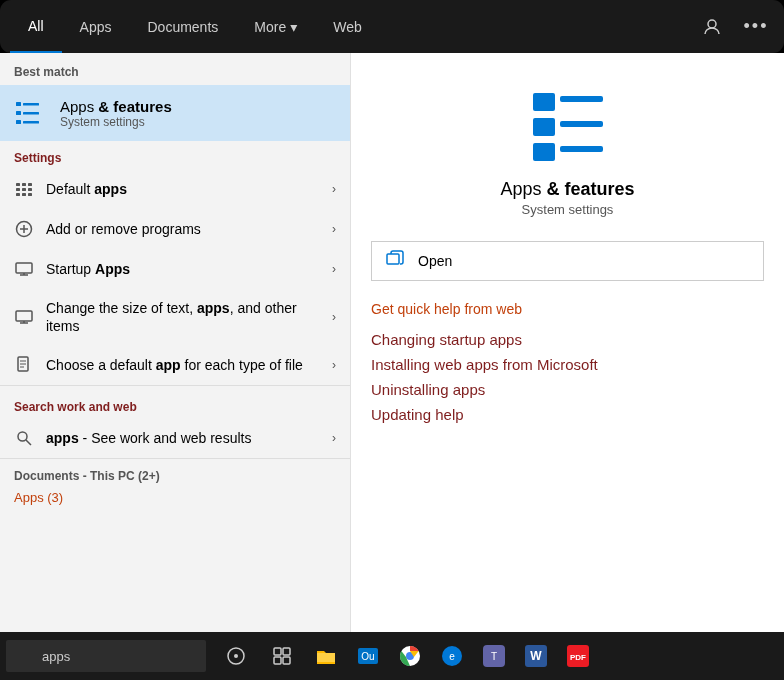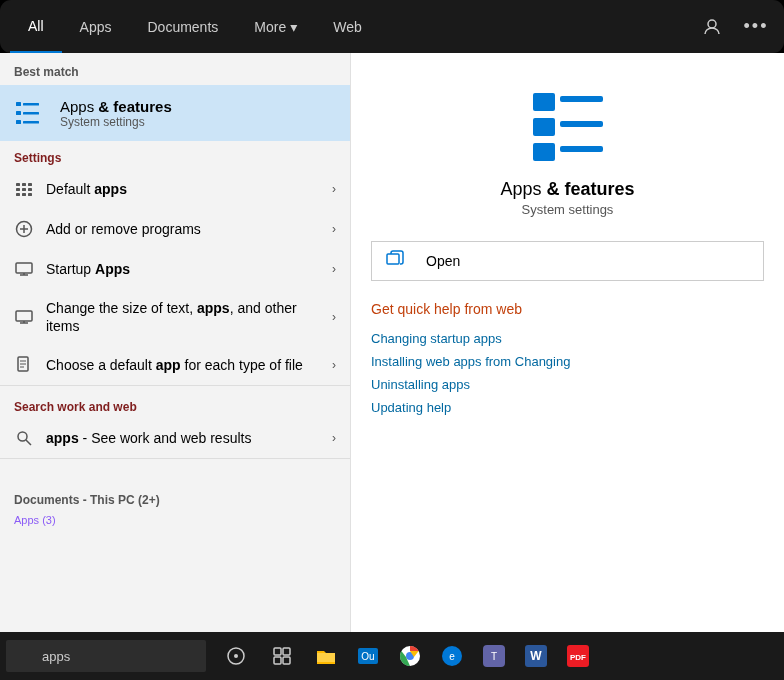--- a/index.html
+++ b/index.html
@@ -136,22 +136,22 @@
     .search-web-section {
       border-top: 1px solid #ddd;
       padding-top: 4px;
     }
 
     
     .docs-section {
       padding: 6px 14px;
       border-top: 1px solid #ddd;
     }
-    .docs-label { font-size: 12px; font-weight: 600; color: #555; padding: 4px 0; margin-top: 24px; }
-    .docs-item { font-size: 11px; color: #8b5cf6; padding: 3px 0; }
+    .docs-label { font-size: 12px; font-weight: 600; color: #555; padding: 4px 0; }
+    .docs-item { font-size: 13px; color: #c2410c; padding: 3px 0; }
 
     
     .right-panel {
       flex: 1;
       background: #fff;
       display: flex;
       flex-direction: column;
       align-items: center;
       padding: 30px 20px 20px 20px;
       border-left: 1px solid #e0e0e0;
@@ -173,21 +173,21 @@
     .app-title strong { font-weight: 700; }
     .app-subtitle {
       font-size: 13px;
       color: #555;
       margin-bottom: 24px;
     }
 
     .open-btn {
       display: flex;
       align-items: center;
-      gap: 22px;
+      gap: 14px;
       padding: 8px 14px;
       border: 1px solid #ccc;
       background: #fff;
       cursor: pointer;
       width: 100%;
       font-size: 14px;
       color: #000;
       margin-bottom: 20px;
     }
     .open-icon {
@@ -196,22 +196,22 @@
     }
 
     .quick-help-title {
       font-size: 14px;
       font-weight: 400;
       color: #c2410c;
       width: 100%;
       margin-bottom: 10px;
     }
     .quick-help-link {
-      font-size: 13px;
-      color: #0369a1;
+      font-size: 15px;
+      color: #7f1d1d;
       cursor: pointer;
       width: 100%;
       padding: 4px 0;
       text-decoration: none;
       display: block;
     }
 
     
     .taskbar {
       position: fixed;
@@ -444,21 +444,21 @@
         <svg width="18" height="18" viewBox="0 0 18 18" fill="#0078d4">
           <rect x="1" y="4" width="12" height="10" rx="1" stroke="#0078d4" stroke-width="1.5" fill="none"></rect>
           <path d="M5 4V3a2 2 0 0 1 2-2h8a2 2 0 0 1 2 2v9a2 2 0 0 1-2 2h-1" stroke="#0078d4" stroke-width="1.5" fill="none"></path>
         </svg>
       </span>
       <span>Open</span>
     </button>
 
     <div class="quick-help-title">Get quick help from web</div>
     <a class="quick-help-link">Changing startup apps</a>
-    <a class="quick-help-link">Installing web apps from Changing</a>
+    <a class="quick-help-link">Installing web apps from Microsoft</a>
     <a class="quick-help-link">Uninstalling apps</a>
     <a class="quick-help-link">Updating help</a>
   </div>
 </div>
 
 <div class="taskbar">
   <div class="search-container">
     <span class="search-icon-task">
       <svg width="14" height="14" viewBox="0 0 14 14" fill="none">
         <circle cx="5.5" cy="5.5" r="4" stroke="#ccc" stroke-width="1.5"></circle>

